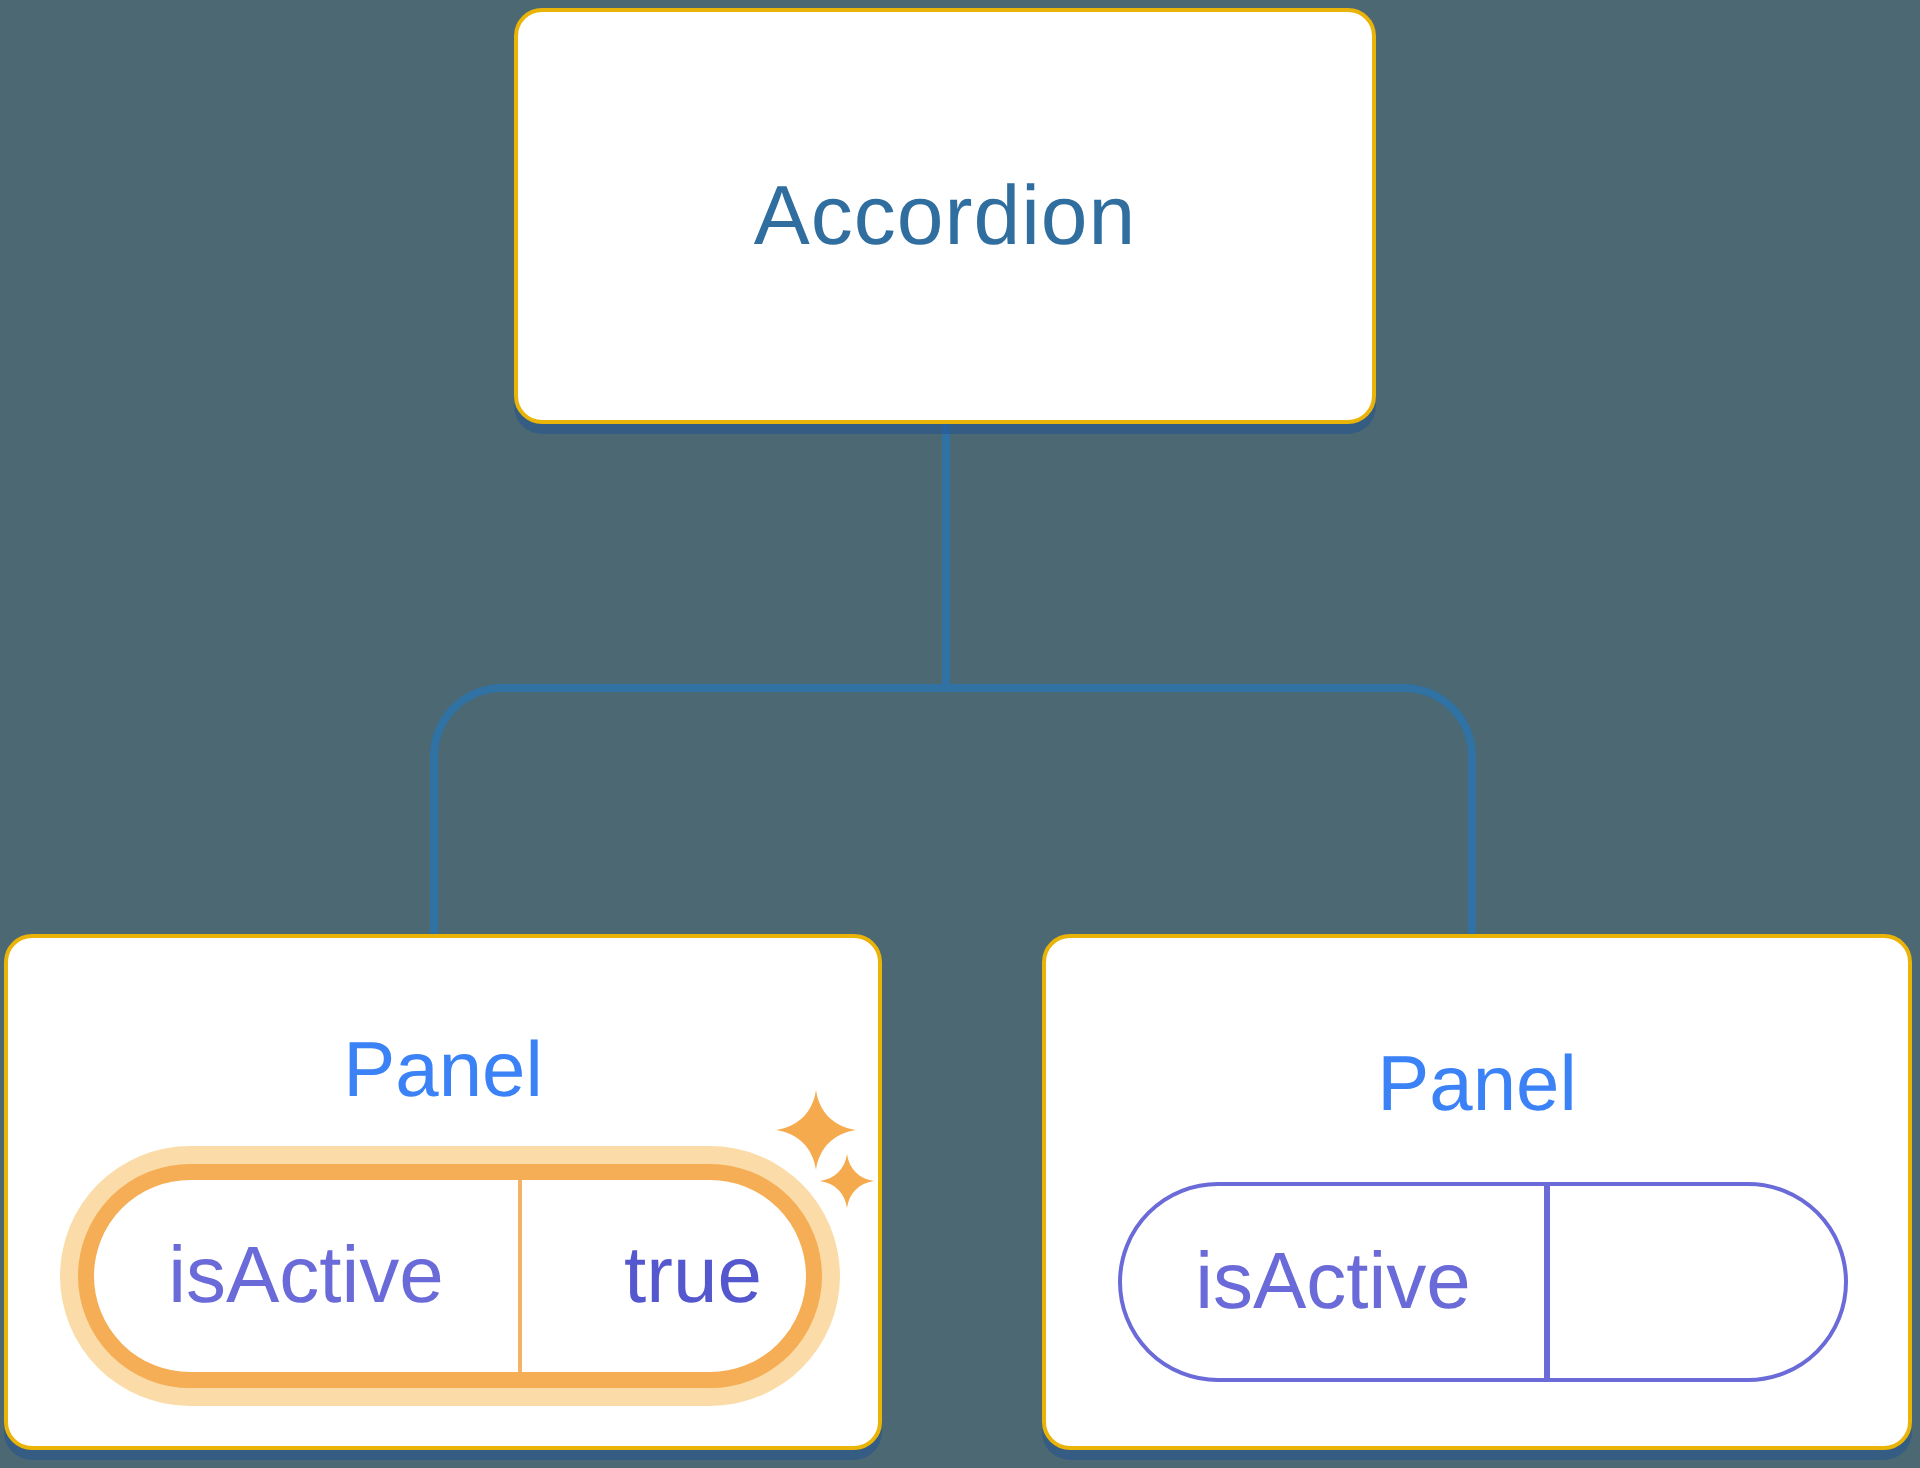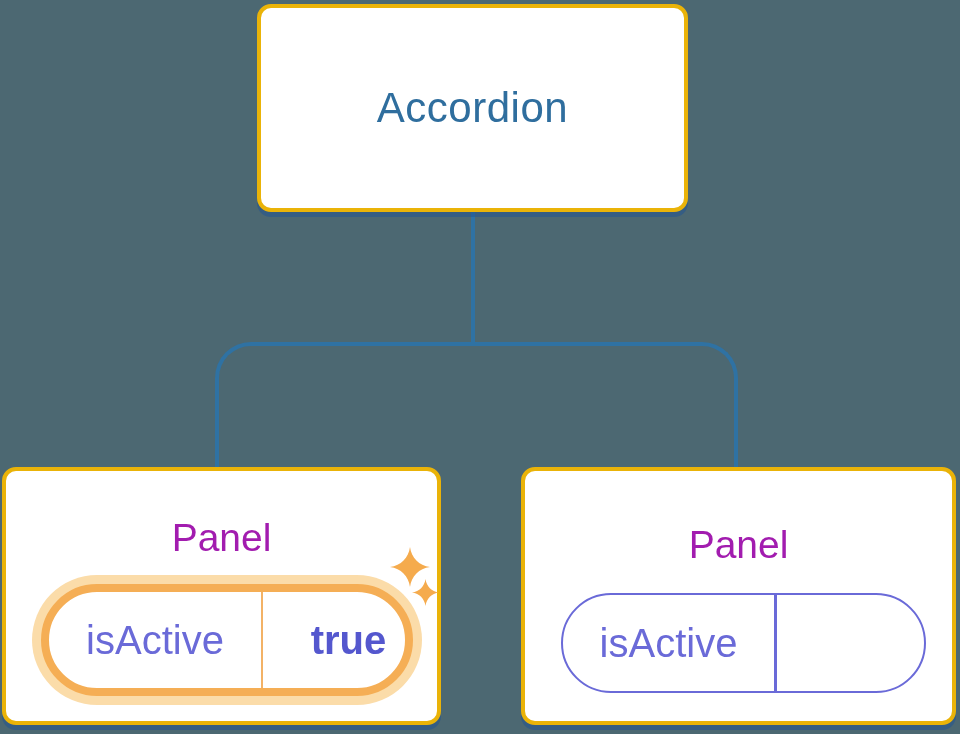--- a/index.html
+++ b/index.html
@@ -31,21 +31,21 @@
     height: 128px;
     border: 4px solid #2F72A3;
     border-bottom: none;
     border-radius: 36px 36px 0 0;
   }
 
   
   .card {
     position: absolute;
     background: #ffffff;
-    border: 4px solid #eab308;
+    border: 2px solid #eab308;
     border-radius: 14px;
     box-shadow: 0 5px 0 rgba(34, 84, 146, 0.55);
   }
   .card.root {
     left: 257px;
     top: 4px;
     width: 431px;
     height: 208px;
     display: flex;
     align-items: center;
@@ -57,21 +57,21 @@
     letter-spacing: 0.5px;
   }
   .card.panel-left  { left: 2px;   top: 467px; width: 439px; height: 258px; }
   .card.panel-right { left: 521px; top: 467px; width: 435px; height: 258px; }
 
   .panel-title {
     position: absolute;
     left: 0;
     width: 100%;
     text-align: center;
-    color: #a21caf;
+    color: #3b82f6;
     font-size: 39px;
     line-height: 1;
   }
   .panel-left  .panel-title { top: 47px; }
   .panel-right .panel-title { top: 54px; }
 
   
   .pill-glow {
     position: absolute;
     left: 26px;
@@ -104,21 +104,21 @@
     width: 2px;
     background: #F3B266;
   }
   .pill-active .cell-value {
     flex: 1;
     display: flex;
     align-items: center;
     justify-content: center;
     color: #5457CE;
     font-size: 40px;
-    font-weight: 700;
+    font-weight: 400;
     margin-left: 29px;
   }
 
   
   .pill-inactive {
     position: absolute;
     left: 36px;
     top: 122px;
     width: 365px;
     height: 100px;

